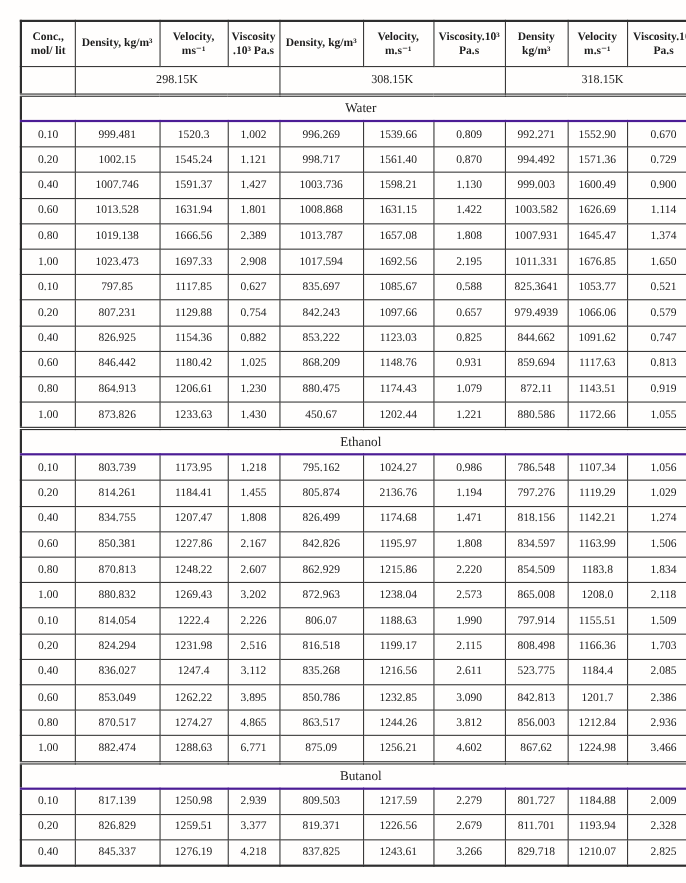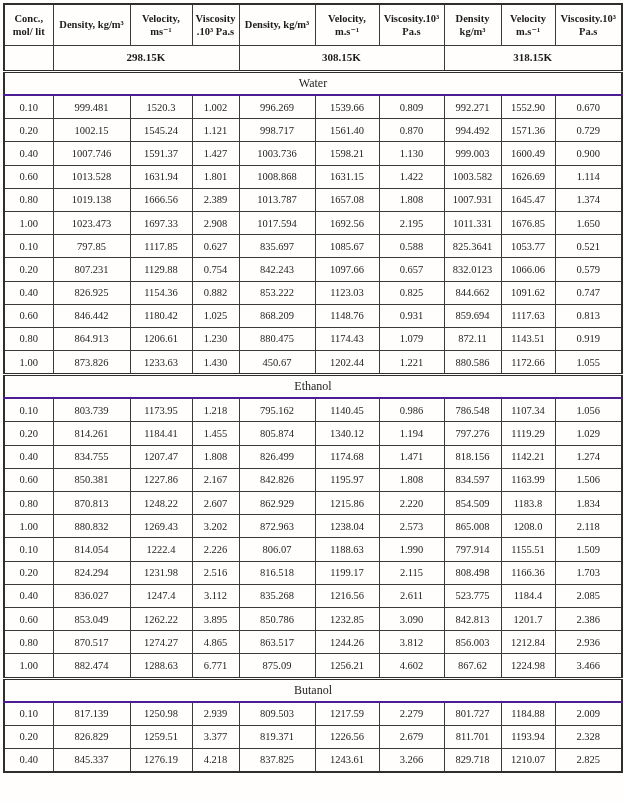--- a/index.html
+++ b/index.html
@@ -7,21 +7,21 @@
     padding: 0;
     background: #ffffff;
     font-family: "Liberation Serif", "DejaVu Serif", serif;
     color: #1c1c1c;
   }
   .page {
     width: 624px;
     height: 803px;
     background: #fffefd;
     box-sizing: border-box;
-    padding: 3px;
+    padding: 18px;
   }
   table.data-table {
     border-collapse: collapse;
     table-layout: fixed;
     width: 618px;
     border: 2px solid #2e2e2e;
   }
   th, td {
     border: 1px solid #3a3a3a;
     text-align: center;
@@ -32,21 +32,21 @@
   thead th {
     font-weight: bold;
     font-size: 10.5px;
     line-height: 1.25;
     white-space: pre-line;
     height: 38px;
   }
   tr.temp-row th {
     font-size: 11px;
     height: 22px;
-    font-weight: bold;
+    font-weight: normal;
   }
   tbody td {
     font-size: 10.5px;
     height: 20.2px;
     white-space: nowrap;
   }
   tr.section-row td {
     font-weight: normal;
     font-size: 12px;
     height: 19px;
@@ -189,21 +189,21 @@
           <td>0.521</td>
         </tr>
         <tr>
           <td>0.20</td>
           <td>807.231</td>
           <td>1129.88</td>
           <td>0.754</td>
           <td>842.243</td>
           <td>1097.66</td>
           <td>0.657</td>
-          <td>832.0123</td>
+          <td>979.4939</td>
           <td>1066.06</td>
           <td>0.579</td>
         </tr>
         <tr>
           <td>0.40</td>
           <td>826.925</td>
           <td>1154.36</td>
           <td>0.882</td>
           <td>853.222</td>
           <td>1123.03</td>
@@ -250,33 +250,33 @@
         </tr>
         <tr class="section-row">
           <td colspan="10">Ethanol</td>
         </tr>
         <tr>
           <td>0.10</td>
           <td>803.739</td>
           <td>1173.95</td>
           <td>1.218</td>
           <td>795.162</td>
-          <td>1140.45</td>
+          <td>1024.27</td>
           <td>0.986</td>
           <td>786.548</td>
           <td>1107.34</td>
           <td>1.056</td>
         </tr>
         <tr>
           <td>0.20</td>
           <td>814.261</td>
           <td>1184.41</td>
           <td>1.455</td>
           <td>805.874</td>
-          <td>1340.12</td>
+          <td>2136.76</td>
           <td>1.194</td>
           <td>797.276</td>
           <td>1119.29</td>
           <td>1.029</td>
         </tr>
         <tr>
           <td>0.40</td>
           <td>834.755</td>
           <td>1207.47</td>
           <td>1.808</td>

